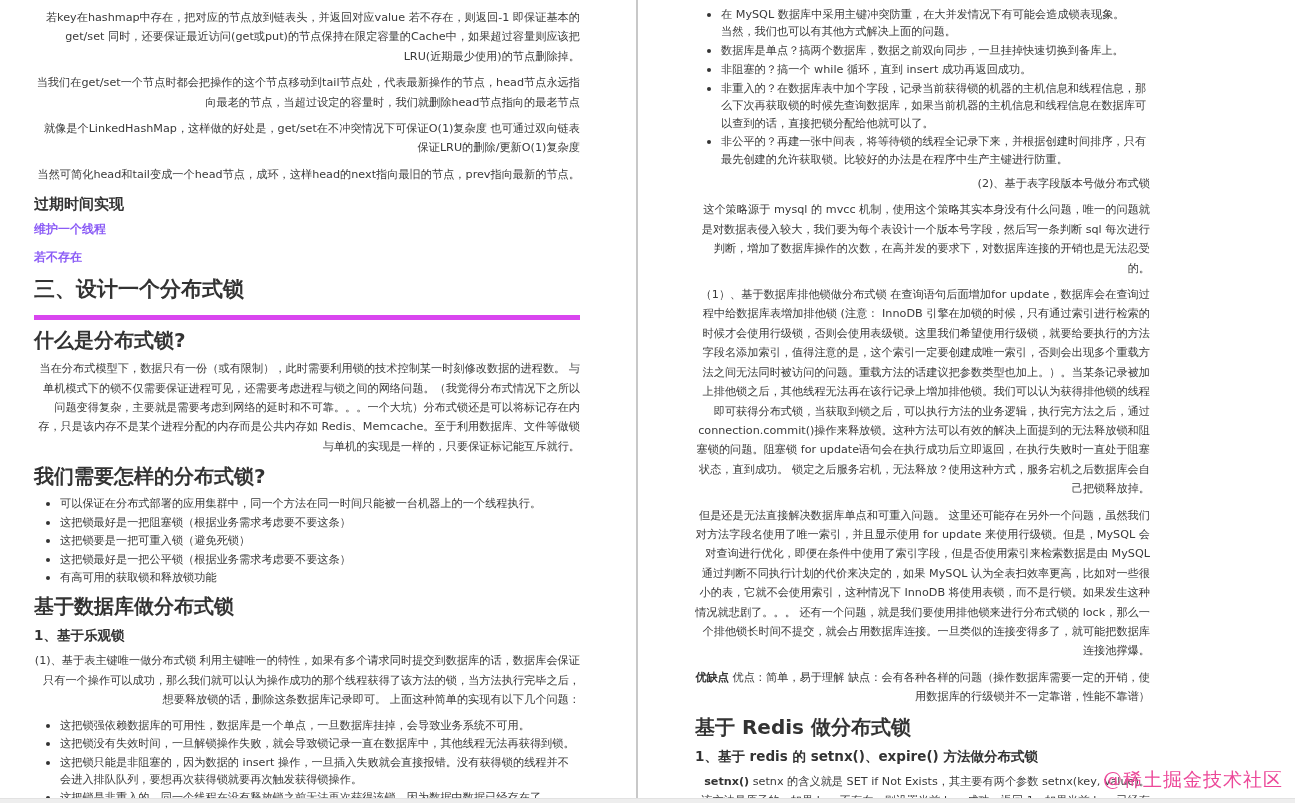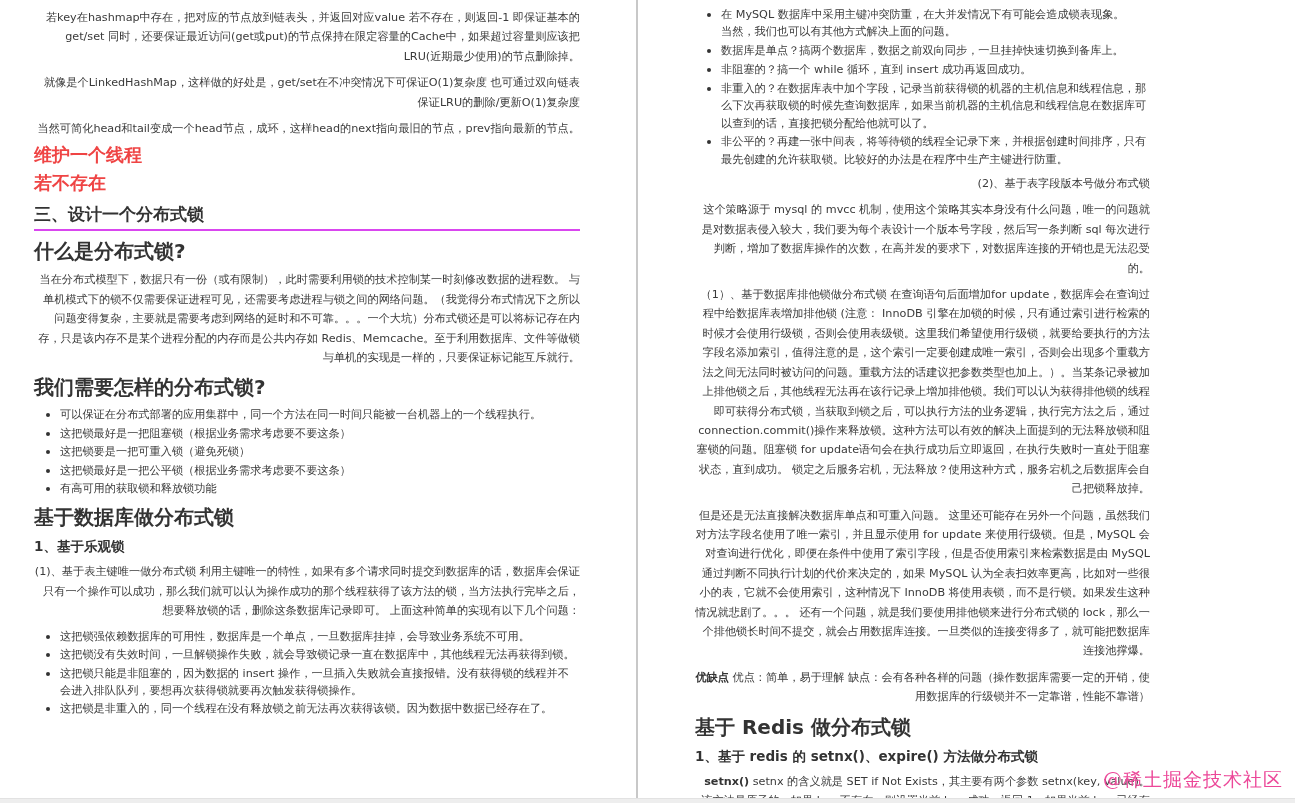--- a/index.html
+++ b/index.html
@@ -4,39 +4,41 @@
 <style>
   * { box-sizing: border-box; margin: 0; padding: 0; }
   html, body { width: 1295px; height: 803px; overflow: hidden; background: #fff; }
   body { font-family: "DejaVu Sans", "Liberation Sans", sans-serif; color: #333; position: relative; }
   .page { position: absolute; top: 0; height: 798px; overflow: hidden; }
   .left { left: 0; width: 636px; padding: 8px 56px 0 34px; }
   .right { left: 638px; width: 570px; padding: 6px 58px 0 57px; }
   .divider { position: absolute; left: 636px; top: 0; width: 2px; height: 798px; background: #c8c8c8; }
   .bottombar { position: absolute; left: 0; bottom: 0; width: 1295px; height: 5px; background: #eeeeee; border-top: 1px solid #e2e2e2; }
   p { font-size: 11.2px; line-height: 19.4px; margin-bottom: 7px; color: #3a3a3a; text-align: right; }
-  h2.big { font-size: 17px; font-weight: bold; color: #333; margin: 3px 0 8px; padding-bottom: 2px; border-bottom: 2px solid #d946ef; line-height: 26px; }
+  h2.big { font-size: 21px; font-weight: bold; color: #333; margin: 3px 0 8px; padding-bottom: 13px; border-bottom: 5px solid #d946ef; line-height: 26px; }
   h3 { font-size: 20px; font-weight: bold; color: #333; line-height: 24px; margin: 8px 0 7px; }
   h4 { font-size: 13.5px; font-weight: bold; color: #333; line-height: 20px; margin: 6px 0 6px; }
-  h5 { font-size: 18px; font-weight: bold; color: #ef4444; line-height: 19px; margin: 2px 0 9px; }
+  h5 { font-size: 12px; font-weight: bold; color: #8b5cf6; line-height: 19px; margin: 2px 0 9px; }
   ul { list-style: none; margin: 0 0 6px 0; padding-left: 26px; }
   li { font-size: 11.2px; line-height: 17px; color: #3a3a3a; position: relative; margin-bottom: 1.5px; }
   li::before { content: ""; position: absolute; left: -14px; top: 7px; width: 4px; height: 4px; border-radius: 50%; background: #333; }
   .right li { line-height: 17.3px; margin-bottom: 1.6px; }
   b.inline { font-weight: bold; color: #333; }
   .watermark { position: absolute; right: 12px; bottom: 10px; font-size: 19px; color: #ec4899; font-family: "DejaVu Serif", serif; letter-spacing: 1px; }
 </style>
 </head>
 <body>
 
 <div class="page left">
   <p>若key在hashmap中存在，把对应的节点放到链表头，并返回对应value 若不存在，则返回-1 即保证基本的get/set 同时，还要保证最近访问(get或put)的节点保持在限定容量的Cache中，如果超过容量则应该把LRU(近期最少使用)的节点删除掉。</p>
+  <p>当我们在get/set一个节点时都会把操作的这个节点移动到tail节点处，代表最新操作的节点，head节点永远指向最老的节点，当超过设定的容量时，我们就删除head节点指向的最老节点</p>
   <p>就像是个LinkedHashMap，这样做的好处是，get/set在不冲突情况下可保证O(1)复杂度 也可通过双向链表保证LRU的删除/更新O(1)复杂度</p>
   <p>当然可简化head和tail变成一个head节点，成环，这样head的next指向最旧的节点，prev指向最新的节点。</p>
 
+  <h4 style="font-size:15px;margin-top:10px;">过期时间实现</h4>
   <h5>维护一个线程</h5>
   <h5>若不存在</h5>
 
   <h2 class="big">三、设计一个分布式锁</h2>
   <h3>什么是分布式锁?</h3>
   <p>当在分布式模型下，数据只有一份（或有限制），此时需要利用锁的技术控制某一时刻修改数据的进程数。 与单机模式下的锁不仅需要保证进程可见，还需要考虑进程与锁之间的网络问题。（我觉得分布式情况下之所以问题变得复杂，主要就是需要考虑到网络的延时和不可靠。。。一个大坑）分布式锁还是可以将标记存在内存，只是该内存不是某个进程分配的内存而是公共内存如 Redis、Memcache。至于利用数据库、文件等做锁与单机的实现是一样的，只要保证标记能互斥就行。</p>
 
   <h3>我们需要怎样的分布式锁?</h3>
   <ul>
     <li>可以保证在分布式部署的应用集群中，同一个方法在同一时间只能被一台机器上的一个线程执行。</li>

